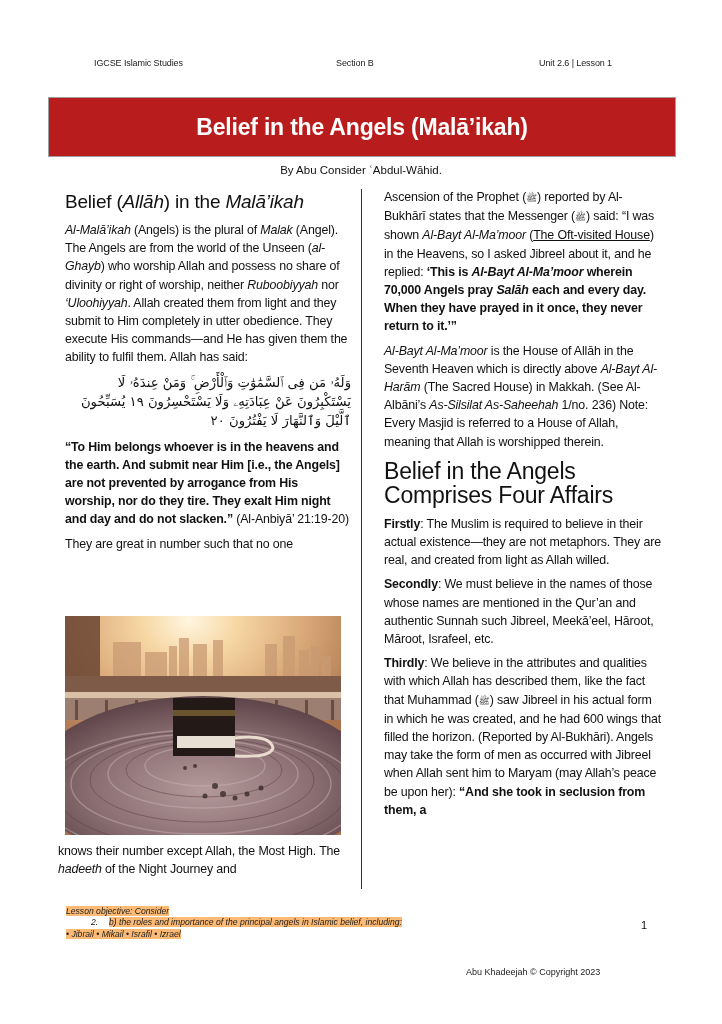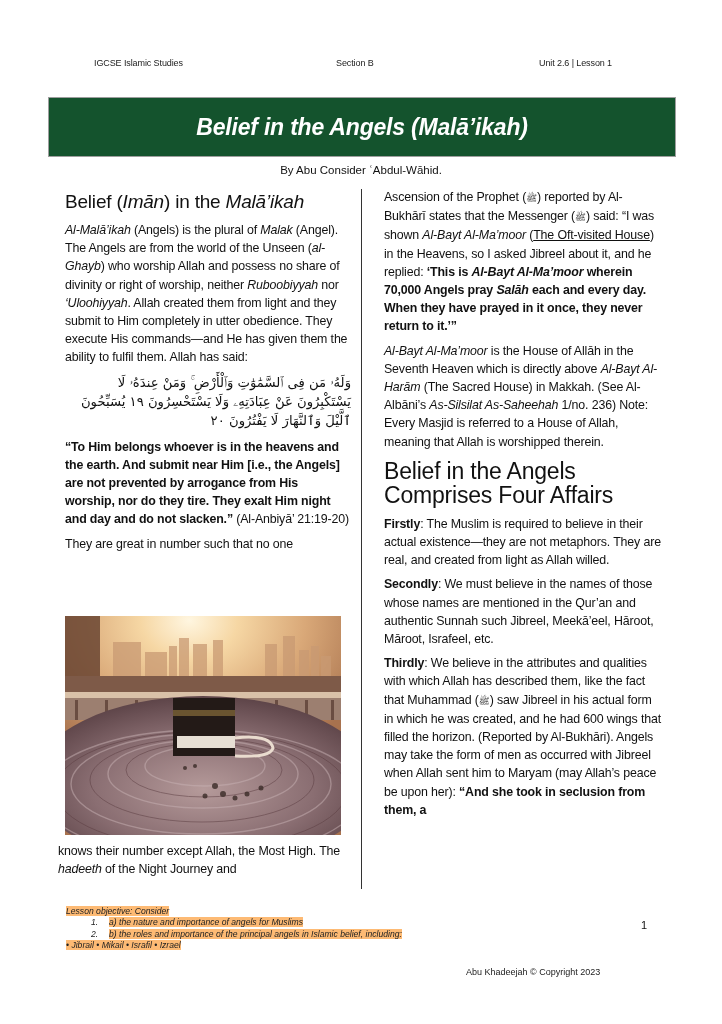--- a/index.html
+++ b/index.html
@@ -5,23 +5,23 @@
   html, body { margin: 0; padding: 0; background: #ffffff; }
   body { width: 722px; height: 1024px; position: relative; overflow: hidden;
          font-family: "Liberation Sans", "DejaVu Sans", sans-serif; color: #111; }
   .abs { position: absolute; }
 
   .hdr { top: 46px; font-size: 9px; color: #222; letter-spacing: -0.1px; margin-top: 12px; }
   .hdr-left { left: 94px; }
   .hdr-center { left: 336px; }
   .hdr-right { right: 110px; }
 
-  .banner { left: 48px; top: 97px; width: 628px; height: 60px; background: #14532d;
+  .banner { left: 48px; top: 97px; width: 628px; height: 60px; background: #b91c1c;
             border: 1px solid #9e9e9e; box-sizing: border-box; display: flex;
-            align-items: center; justify-content: center; font-style: italic; }
+            align-items: center; justify-content: center; }
   .banner-title { color: #fff; font-weight: bold; font-size: 23px; letter-spacing: -0.2px; }
 
   .byline { top: 164px; left: 0; width: 722px; text-align: center; font-size: 11.5px; color: #111; }
 
   .divider { left: 361px; top: 189px; width: 1px; height: 700px; background: #333; }
 
   .col { font-size: 12.4px; line-height: 18.2px; letter-spacing: -0.15px; }
   .col p { margin: 0 0 6px 0; }
   .left-col { left: 65px; top: 189px; width: 286px; }
   .right-col { left: 384px; top: 188px; width: 280px; }
@@ -56,21 +56,21 @@
 
 <div class="abs banner">
   <span class="banner-title">Belief in the Angels (Malā’ikah)</span>
 </div>
 
 <div class="abs byline">By Abu Consider ʿAbdul-Wāhid.</div>
 
 <div class="abs divider"></div>
 
 <div class="abs col left-col">
-  <h2 class="h2"><span>Belief (</span><i>Imān</i><span>) in the </span><i>Malā’ikah</i></h2>
+  <h2 class="h2"><span>Belief (</span><i>Allāh</i><span>) in the </span><i>Malā’ikah</i></h2>
 
   <p><i>Al-Malā’ikah</i><span> (Angels) is the plural of </span><i>Malak</i><span> (Angel). The Angels are from the world of the Unseen (</span><i>al-Ghayb</i><span>) who worship Allah and possess no share of divinity or right of worship, neither </span><i>Ruboobiyyah</i><span> nor </span><i>‘Uloohiyyah</i><span>. Allah created them from light and they submit to Him completely in utter obedience. They execute His commands—and He has given them the ability to fulfil them. Allah has said:</span></p>
 
   <div class="arabic">وَلَهُۥ مَن فِى ٱلسَّمَٰوَٰتِ وَٱلْأَرْضِ ۚ وَمَنْ عِندَهُۥ لَا يَسْتَكْبِرُونَ عَنْ عِبَادَتِهِۦ وَلَا يَسْتَحْسِرُونَ ١٩ يُسَبِّحُونَ ٱلَّيْلَ وَٱلنَّهَارَ لَا يَفْتُرُونَ ٢٠</div>
 
   <p><span class="bold">“To Him belongs whoever is in the heavens and the earth. And submit near Him [i.e., the Angels] are not prevented by arrogance from His worship, nor do they tire. They exalt Him night and day and do not slacken.”</span><span> (Al-Anbiyā’ 21:19-20)</span></p>
 
   <p>They are great in number such that no one</p>
 </div>
 
@@ -165,19 +165,18 @@
 
   <p><span class="bold">Firstly</span><span>: The Muslim is required to believe in their actual existence—they are not metaphors. They are real, and created from light as Allah willed.</span></p>
 
   <p><span class="bold">Secondly</span><span>: We must believe in the names of those whose names are mentioned in the Qur’an and authentic Sunnah such Jibreel, Meekā’eel, Hāroot, Māroot, Israfeel, etc.</span></p>
 
   <p><span class="bold">Thirdly</span><span>: We believe in the attributes and qualities with which Allah has described them, like the fact that Muhammad (</span><span class="saw">ﷺ</span><span>) saw Jibreel in his actual form in which he was created, and he had 600 wings that filled the horizon. (Reported by Al-Bukhāri). Angels may take the form of men as occurred with Jibreel when Allah sent him to Maryam (may Allah’s peace be upon her): </span><span class="bold">“And she took in seclusion from them, a</span></p>
 </div>
 
 <div class="abs objective">
   <div><span class="hl">Lesson objective: Consider</span></div>
-  <div class="obj-item"><span class="obj-num">1.</span><span class="hl">a)  the nature and importance of angels for Muslims</span></div>
   <div class="obj-item"><span class="obj-num">2.</span><span class="hl">b)  the roles and importance of the principal angels in Islamic belief, including:</span></div>
   <div><span class="hl">• Jibrail • Mikail • Israfil • Izrael</span></div>
 </div>
 
 <div class="abs page-num">1</div>
 <div class="abs copyright">Abu Khadeejah © Copyright 2023</div>
 
 </body></html>

